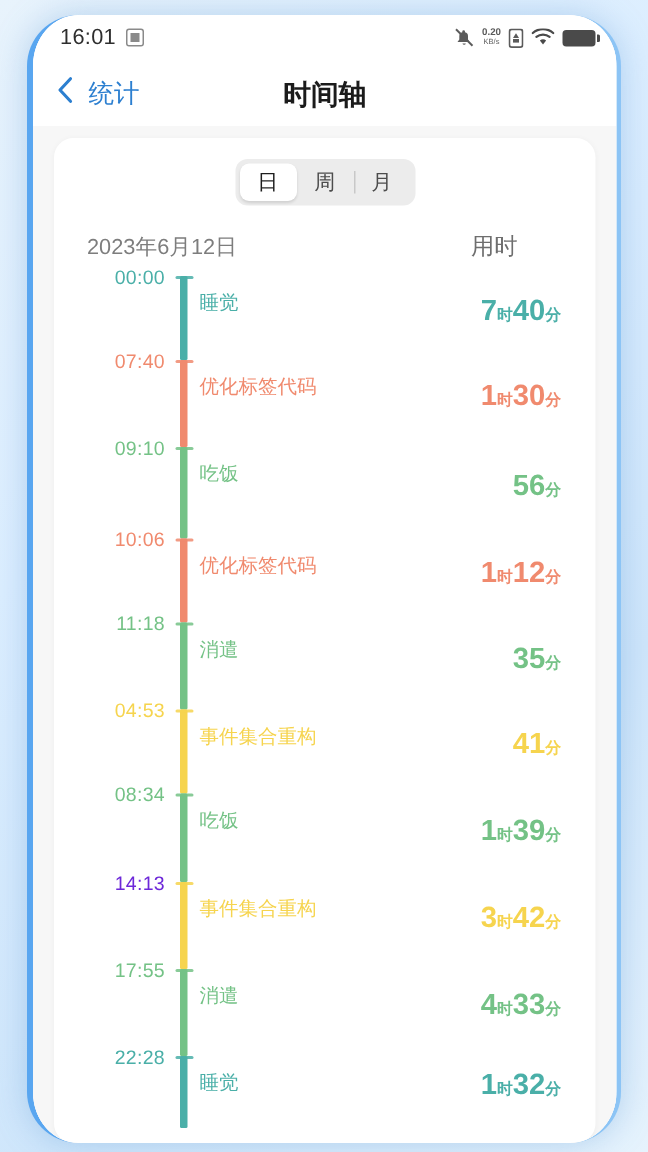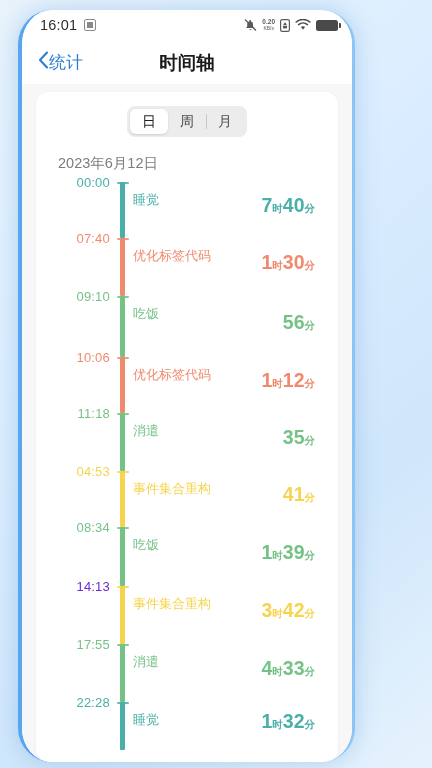--- a/index.html
+++ b/index.html
@@ -7,21 +7,21 @@
     width:432px; height:768px; overflow:hidden;
     font-family:"Liberation Sans","DejaVu Sans",sans-serif;
   }
   body {
     background:linear-gradient(140deg,#e8f3fc 0%,#dceeff 35%,#cfe6fb 70%,#e6f3fd 100%);
     position:relative;
   }
   
   #phone {
     position:absolute; left:18px; top:10px;
-    width:337px; height:752px;
+    width:396px; height:752px;
     background:#ffffff;
     border-radius:34px;
     border-left:4px solid #59a6f0;
     border-right:3px solid #8cc4f5;
     overflow:hidden;
     box-shadow:0 0 22px rgba(90,150,210,.35);
   }
   #screen {
     position:absolute; inset:0;
     background:#f7f7f7;
@@ -60,21 +60,21 @@
   .sb-battery:after{
     content:""; position:absolute; right:-2.5px; top:3px;
     width:2px; height:5px; background:#4a4a4a; border-radius:0 1px 1px 0;
   }
   
   .navbar {
     height:44px; background:#ffffff;
     display:flex; align-items:center; position:relative;
     padding:0 16px;
   }
-  .nav-back { display:flex; align-items:center; gap:0; cursor:pointer; }
+  .nav-back { display:flex; align-items:center; gap:10px; cursor:pointer; }
   .nav-chevron { display:block; }
   .nav-back-label { font-size:17px; color:#2c7fd0; }
   .nav-title {
     position:absolute; left:0; right:0; text-align:center;
     font-size:18.5px; font-weight:bold; color:#1b1b1b; pointer-events:none;
   }
   
   .content {
     position:absolute; top:74px; left:0; right:0; bottom:0;
     background:#f7f7f7;
@@ -197,20 +197,21 @@
         <div class="seg-wrap">
           <div class="segmented">
             <div class="seg-item active">日</div>
             <div class="seg-item">周</div>
             <div class="seg-item">月</div>
           </div>
         </div>
 
         <div class="hdr">
           <span class="hdr-date">2023年6月12日</span>
+          <span class="hdr-used">用时</span>
         </div>
 
         <div class="timeline" id="timeline">
             <div class="row">
               <div class="row-time" style="color: rgb(74, 175, 168);">00:00</div>
               <div class="bar-col">
                 <div class="tick" style="background: rgb(74, 175, 168);"></div>
                 <div class="bar" style="background: rgb(74, 175, 168); height: 56px;"></div>
               </div>
               <div class="row-label" style="color: rgb(74, 175, 168);">睡觉</div>

